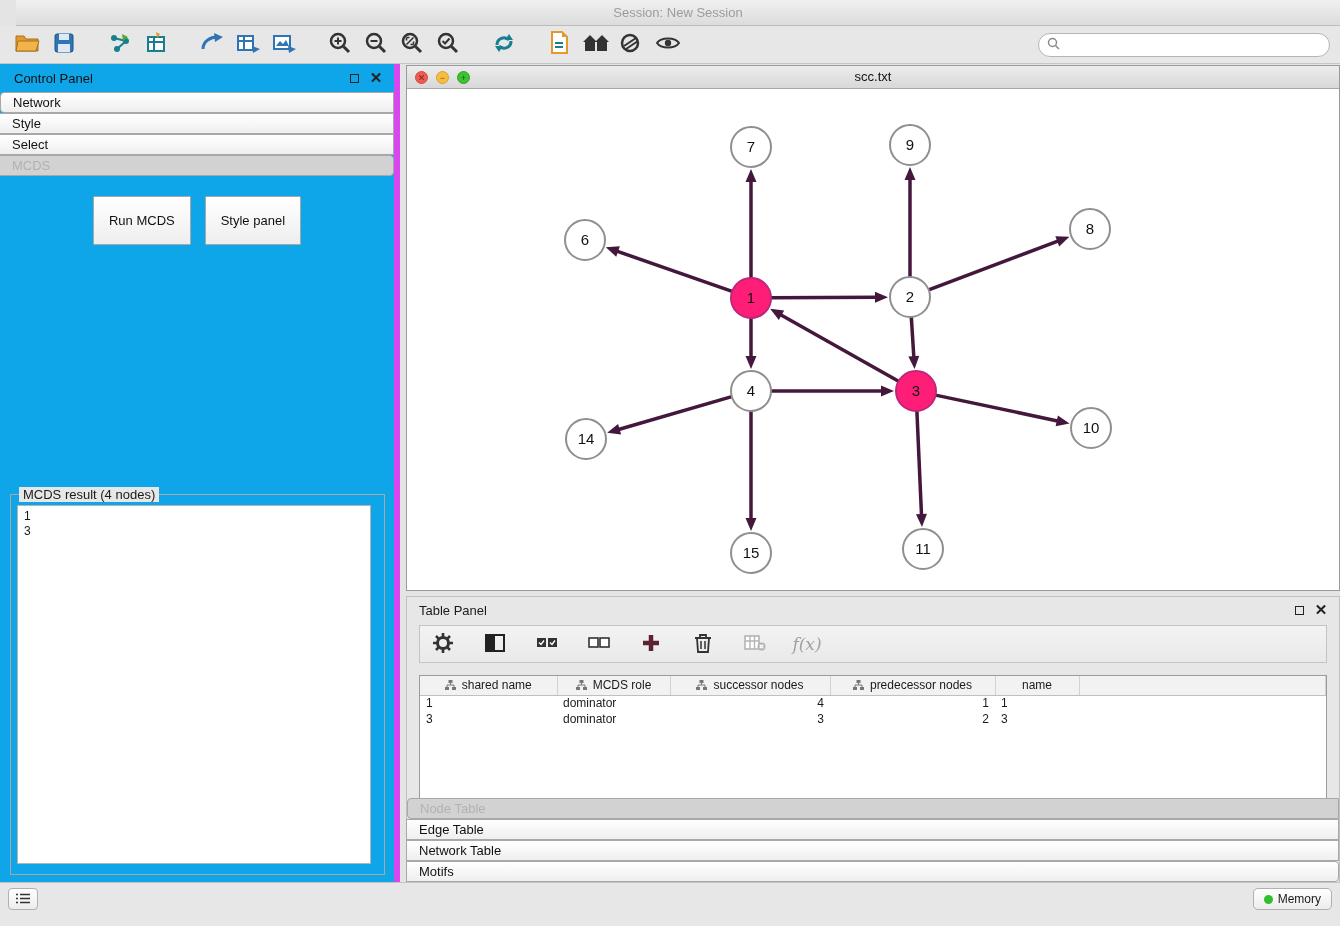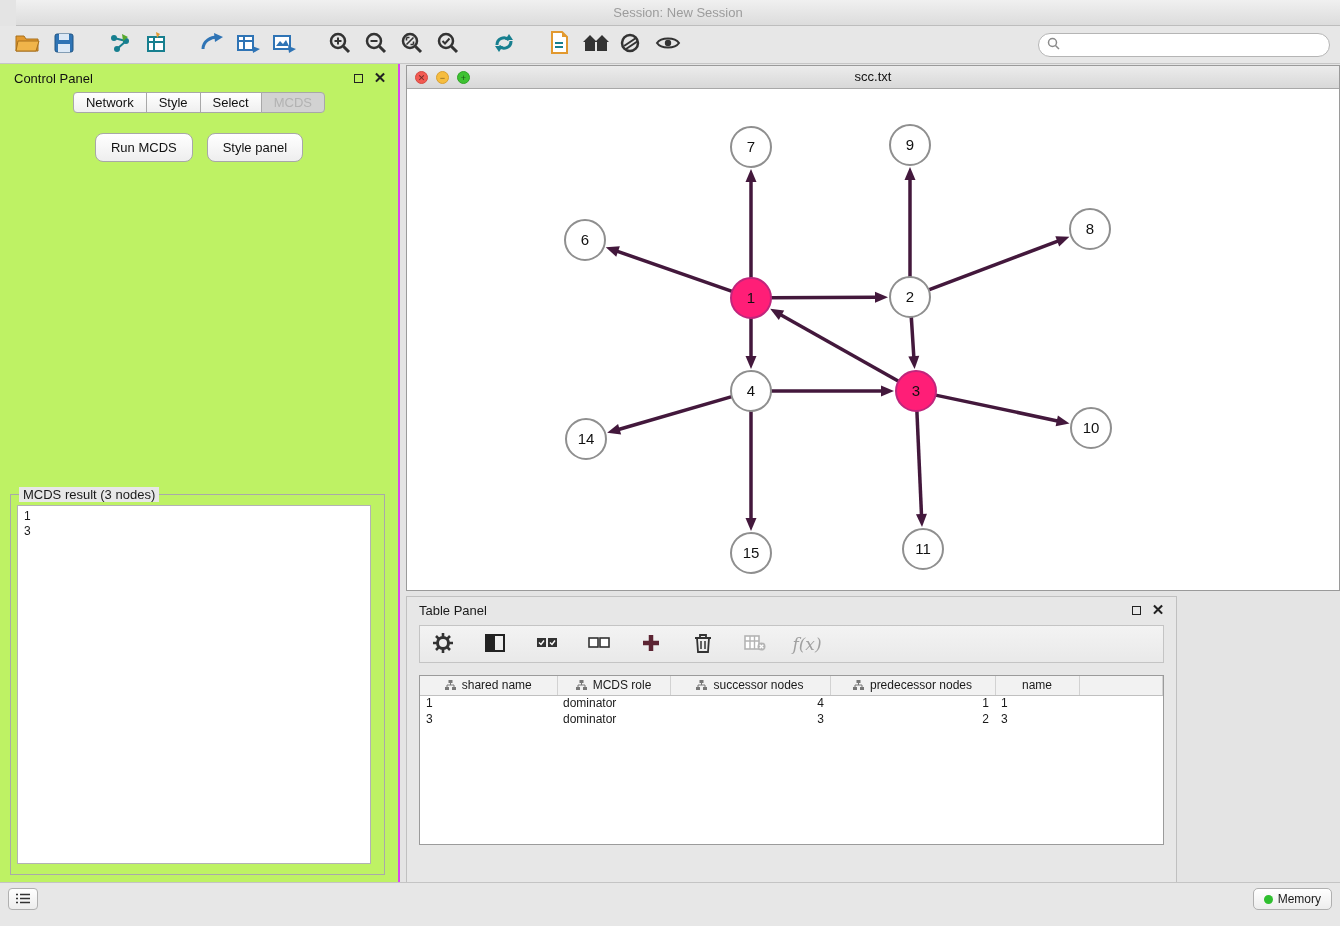--- a/index.html
+++ b/index.html
@@ -14,42 +14,42 @@
   .toolbar { position:absolute; top:26px; left:0; right:0; height:38px; background:#e7e7e7;
     border-bottom:1px solid #c6c6c6; display:flex; align-items:center; padding-left:10px; }
   .tbtn { width:36px; height:32px; display:flex; align-items:center; justify-content:center; }
   .tgap { width:20px; }
   .search-box { position:absolute; right:10px; top:7px; width:292px; height:24px;
     border:1px solid #b5b5b5; border-radius:12px; background:#fff; display:flex; align-items:center; padding:0 8px; }
   .search-box input { border:none; outline:none; flex:1; font-size:12px; font-family:"Liberation Sans",sans-serif; background:transparent; margin-left:6px; }
 
   
   .control-panel { position:absolute; left:0; top:64px; width:400px; height:818px;
-    background:#bef264; border-right:2px solid #d946ef; }
+    background:#0ea5e9; border-right:6px solid #d946ef; }
   .panel-header { height:28px; display:flex; align-items:center; padding:0 10px 0 14px; }
   .panel-header .ph-title { flex:1; font-size:13px; color:#111; }
   .wbtn { width:16px; height:16px; display:flex; align-items:center; justify-content:center; margin-left:6px; color:#222; font-size:13px; }
   .float-glyph { width:9px; height:9px; border:1.5px solid #222; display:inline-block; }
   .close-glyph { font-weight:bold; font-size:15px; line-height:14px; }
 
-  .tabstrip { display:flex; justify-content:center; }
+  .tabstrip { display:flex; justify-content:center;flex-direction:column; }
   .tab { border:1px solid #a8a8a8; background:linear-gradient(#ffffff,#efefef);
     padding:2px 12px; font-size:13px; margin-left:-1px; color:#111; }
   .tab:first-child { border-radius:4px 0 0 4px; margin-left:0; }
   .tab:last-child { border-radius:0 4px 4px 0; }
   .tab.active { background:#d2d2d2; color:#b2b2b2; }
 
   .mcds-body { padding-top:20px; text-align:center; }
   .opt-label { font-size:13px; color:#111; margin-bottom:12px; }
   .dropdown { width:310px; height:23px; margin:0 auto 14px auto; border:1px solid #a3a3a3; border-radius:4px;
     background:#fff; display:flex; align-items:center; padding:0 4px 0 8px; font-size:13px; text-align:left; }
   .dropdown .dd-text { flex:1; }
   .btn-row { display:flex; justify-content:center; gap:14px; }
-  .button { border:1px solid #a8a8a8; border-radius:8px; background:linear-gradient(#ffffff,#eeeeee);
-    padding:6px 15px; font-size:13px; color:#111; }
+  .button { border:1px solid #a8a8a8; border-radius:1px; background:linear-gradient(#ffffff,#eeeeee);
+    padding:16px 15px; font-size:13px; color:#111; }
 
   .result-group { position:absolute; left:10px; width:375px; top:430px; height:381px;
     border:1px solid #a9a9a9; }
   .result-label { position:absolute; top:-8px; left:8px; background:#e7e7e7; padding:0 4px; font-size:13px; }
   .result-area { position:absolute; left:6px; right:13px; top:10px; bottom:10px;
     background:#fff; border:1px solid #b3b3b3; overflow:hidden; }
   .result-area pre { font-family:"Liberation Sans",sans-serif; font-size:12px; line-height:15px; padding:3px 6px; }
 
   
   .network-window { position:absolute; left:406px; top:65px; width:934px; height:526px;
@@ -58,21 +58,21 @@
     position:relative; text-align:center; line-height:22px; font-size:13px; color:#111; }
   .lights { position:absolute; left:8px; top:5px; display:flex; gap:8px; }
   .light { width:13px; height:13px; border-radius:50%; font-size:9px; line-height:12px; text-align:center; color:rgba(0,0,0,.55); }
   .light.red { background:#f25a52; border:1px solid #d44942; }
   .light.yellow { background:#f6bd3f; border:1px solid #d8a032; }
   .light.green { background:#3ec232; border:1px solid #2fa326; }
   .net-canvas { position:absolute; top:23px; left:0; right:0; bottom:0; background:#fff; }
   .net-canvas svg { display:block; }
 
   
-  .table-panel { position:absolute; left:406px; top:596px; width:771px; height:294px; background:#e7e7e7; border:1px solid #c0c0c0; }
+  .table-panel { position:absolute; left:406px; top:596px; width:934px; height:294px; background:#e7e7e7; border:1px solid #c0c0c0; }
   .tp-header { height:26px; display:flex; align-items:center; padding:0 10px 0 12px; }
   .tp-header .ph-title { flex:1; }
   .tp-toolbar { position:absolute; left:12px; right:12px; top:28px; height:38px;
     border:1px solid #c4c4c4; background:linear-gradient(#f3f3f3,#e9e9e9); display:flex; align-items:center; padding-left:10px; gap:26px; }
   .tp-tool { width:26px; height:26px; display:flex; align-items:center; justify-content:center; }
   .fx { font-family:"DejaVu Serif",serif; font-style:italic; font-size:17px; color:#a0a0a0; }
 
   .tp-tablebox { position:absolute; left:12px; right:12px; top:78px; height:170px; background:#fff; border:1px solid #9b9b9b; overflow:hidden; }
   table.data { border-collapse:collapse; table-layout:fixed; width:100%; font-size:12px; }
   table.data th { font-weight:normal; background:#f2f2f2; border-right:1px solid #d2d2d2; border-bottom:1px solid #c0c0c0;
@@ -271,21 +271,21 @@
     <span class="tab">Select</span>
     <span class="tab active">MCDS</span>
   </div>
   <div class="mcds-body">
     <div class="btn-row">
       <span class="button">Run MCDS</span>
       <span class="button">Style panel</span>
     </div>
   </div>
   <div class="result-group">
-    <span class="result-label">MCDS result (3 nodes)</span>
+    <span class="result-label">MCDS result (4 nodes)</span>
     <div class="result-area">
       <pre>1
 3</pre>
     </div>
   </div>
 </div>
 
 <div class="network-window">
   <div class="net-titlebar">
     <div class="lights">
@@ -503,20 +503,26 @@
           <td>3</td>
           <td>dominator</td>
           <td class="r">3</td>
           <td class="r">2</td>
           <td>3</td>
           <td></td>
         </tr>
       </tbody>
     </table>
   </div>
+  <div class="tp-tabs tabstrip">
+    <span class="tab active">Node Table</span>
+    <span class="tab">Edge Table</span>
+    <span class="tab">Network Table</span>
+    <span class="tab">Motifs</span>
+  </div>
 </div>
 
 <div class="statusbar">
   <div class="menu-btn">
     <span>
       <svg width="14" height="11" viewBox="0 0 14 11">
           <path d="M0 1.5h2M4 1.5h10M0 5.5h2M4 5.5h10M0 9.5h2M4 9.5h10" stroke="#333" stroke-width="1.6"></path>
         </svg>
     </span>
   </div>

